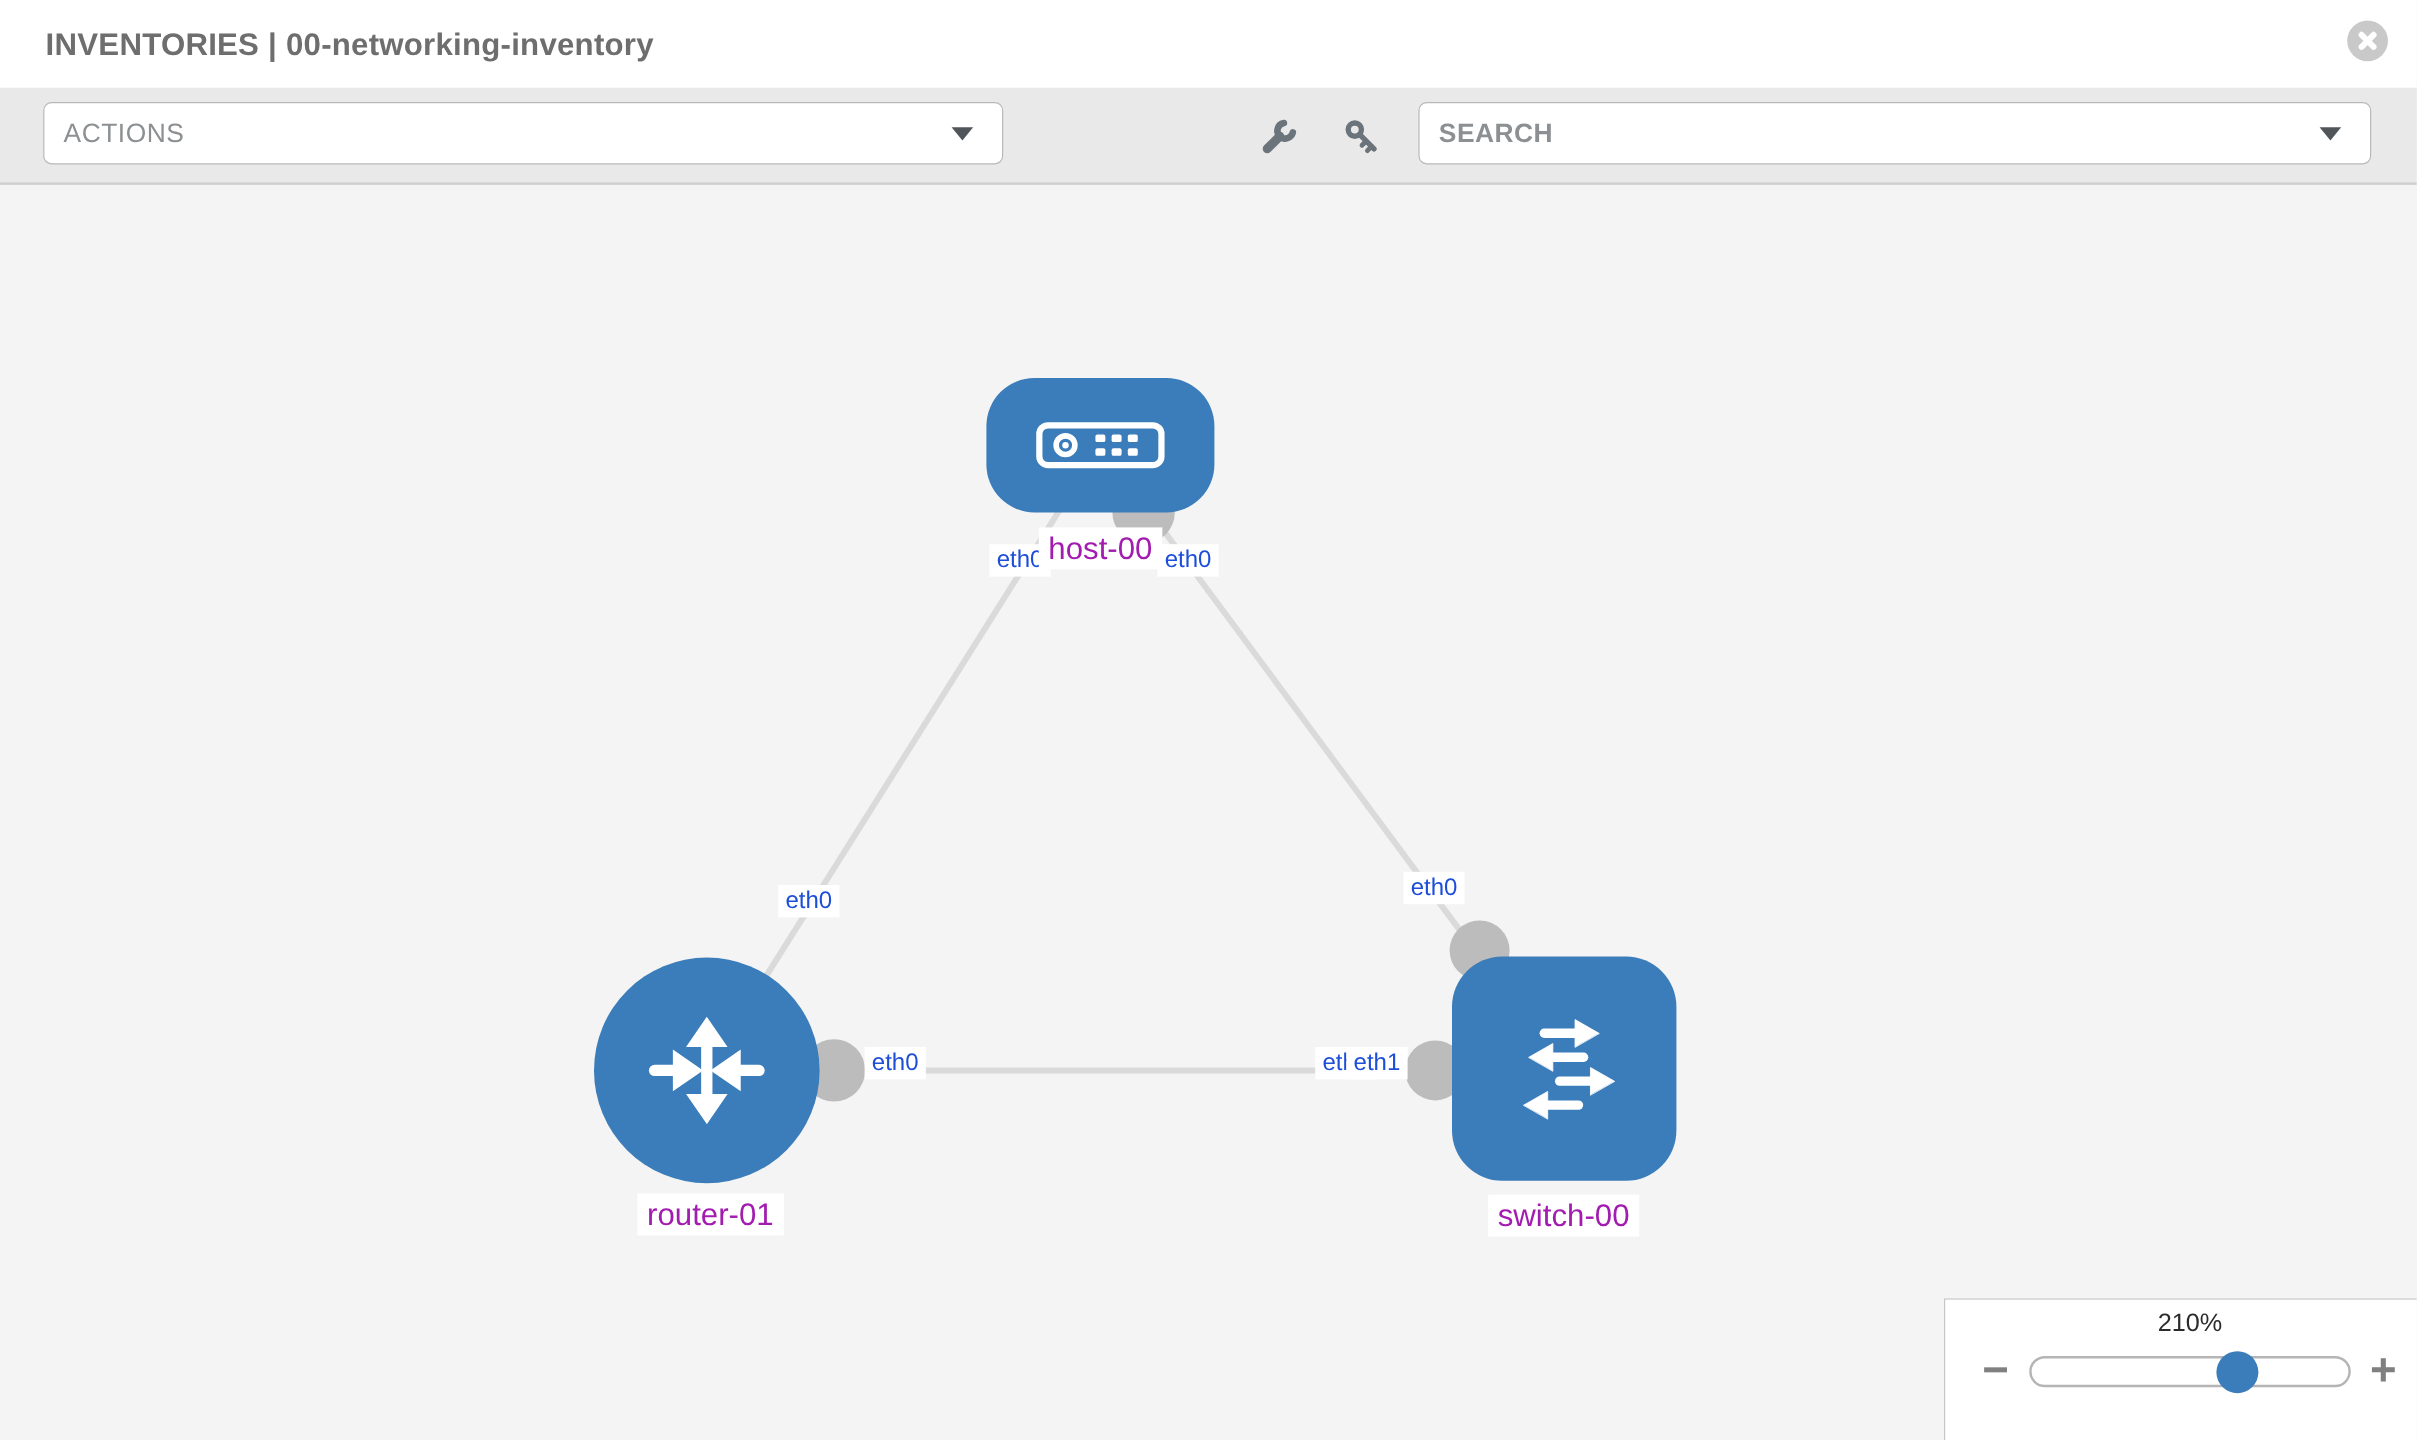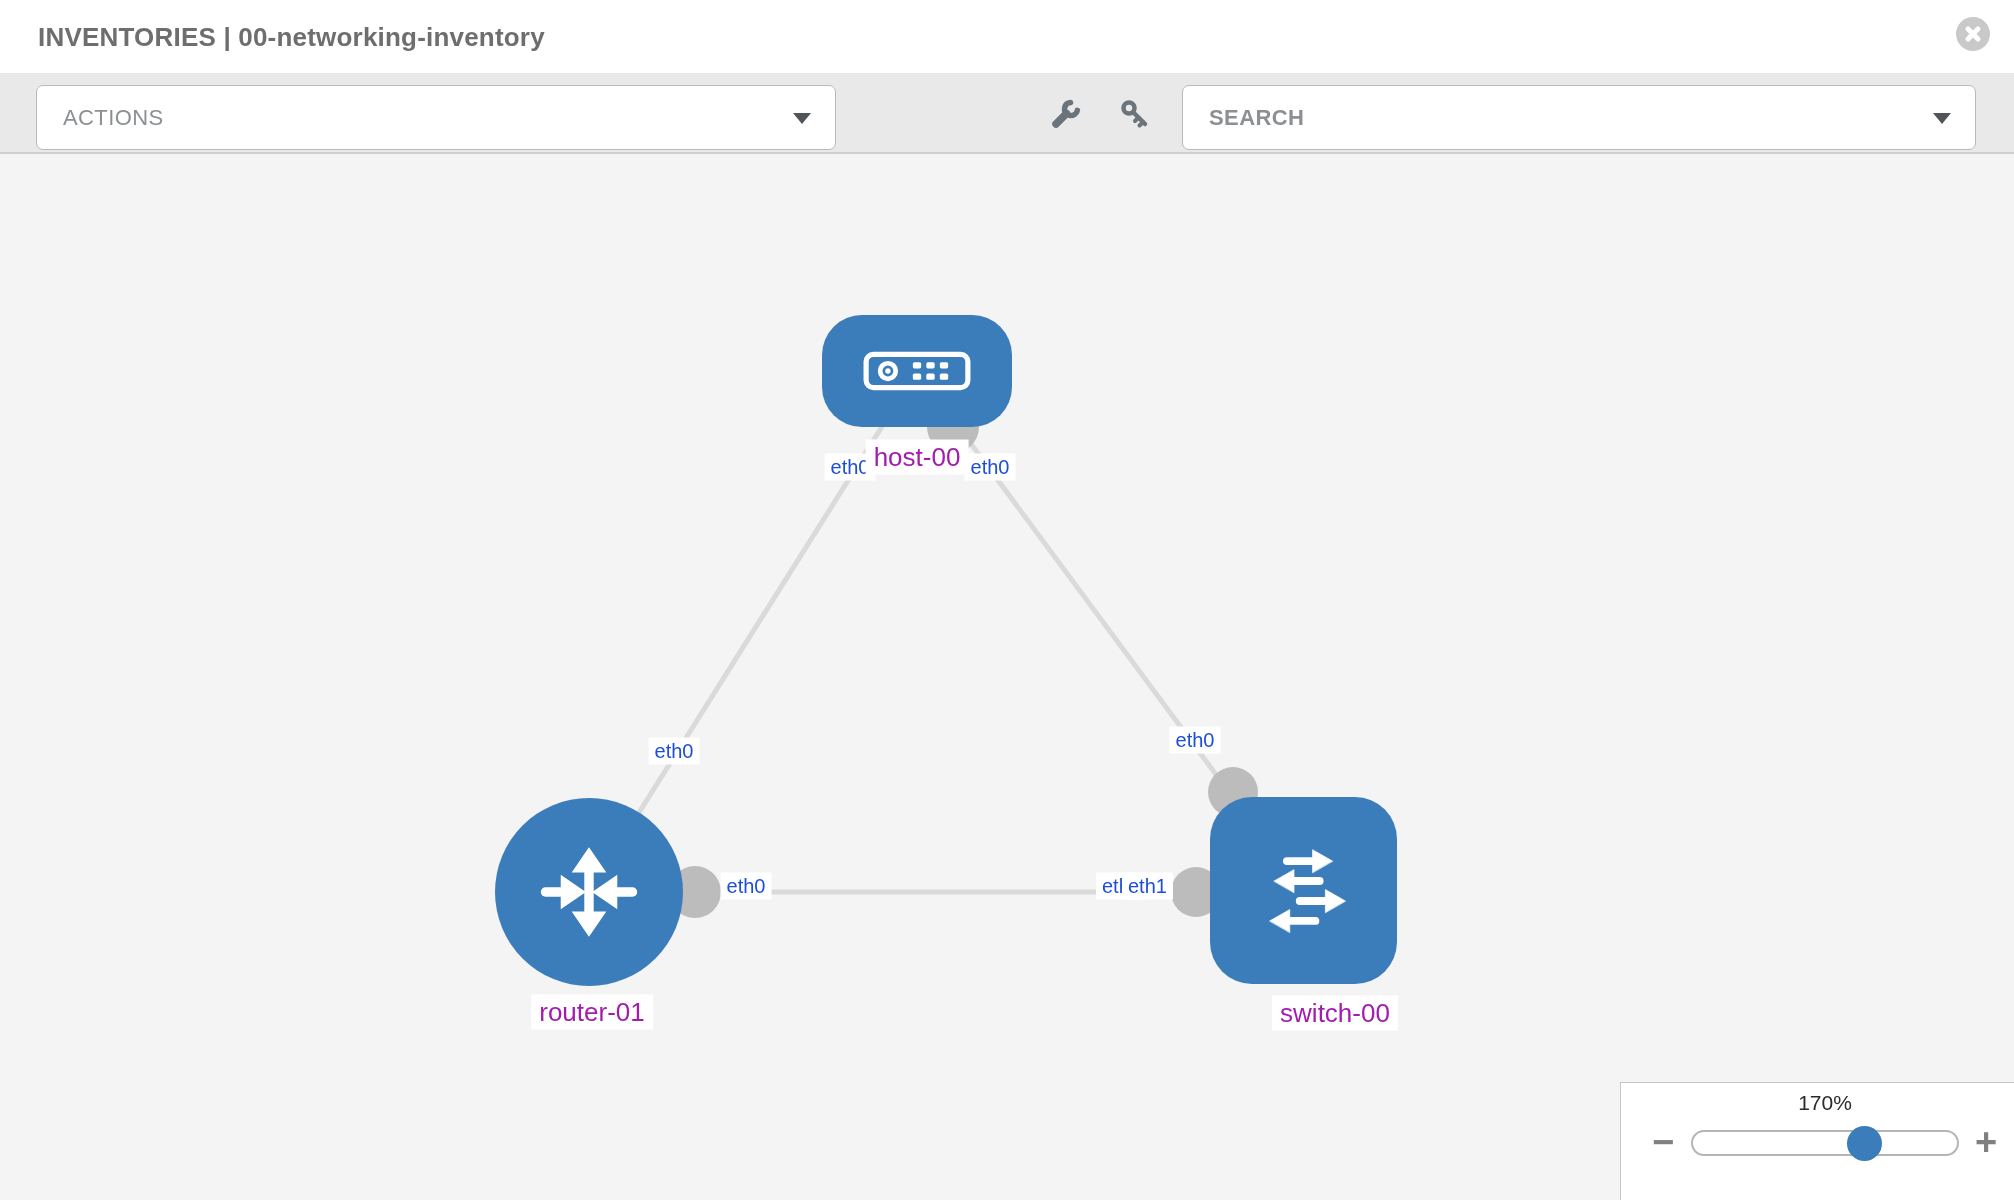--- a/index.html
+++ b/index.html
@@ -9,22 +9,22 @@
   
   .header { position:absolute; top:0; left:0; width:2014px; height:73px; background:#ffffff; z-index:20; }
   .page-title { position:absolute; left:38px; top:50%; transform:translateY(-50%);
     font-size:26px; font-weight:bold; color:#6e6e6e; letter-spacing:.2px; white-space:nowrap; }
   .close-btn { position:absolute; right:24px; top:17px; width:34px; height:34px; border-radius:50%;
     background:#c9c9c9; display:flex; align-items:center; justify-content:center; cursor:pointer; }
 
   
   .toolbar { position:absolute; top:73px; left:0; width:2014px; height:81px; background:#e9e9e9;
     border-bottom:2px solid #cfcfcf; z-index:19; }
-  .dropdown { position:absolute; top:12px; height:65px; background:#ffffff; border:1px solid #b9b9b9;
-    border-radius:7px; display:flex; align-items:center; padding:0 26px; color:#8d9092; font-size:22px;
+  .dropdown { position:absolute; top:12px; height:52px; background:#ffffff; border:1px solid #b9b9b9;
+    border-radius:7px; display:flex; align-items:center; padding:0 16px; color:#8d9092; font-size:22px;
     letter-spacing:.4px; cursor:pointer; }
   .dd-actions { left:36px; width:800px; }
   .dd-search { left:1182px; width:794px;font-weight:bold; }
   .caret { position:absolute; right:24px; top:50%; margin-top:-5px; width:0; height:0;
     border-left:9px solid transparent; border-right:9px solid transparent; border-top:11px solid #50555a; }
   .tool-icon { position:absolute; top:24px; width:36px; height:36px; cursor:pointer; }
   .tool-wrench { left:1048px; }
   .tool-key { left:1117px; }
 
   
@@ -36,21 +36,21 @@
   .node-router { left:495px; top:644px; width:188px; height:188px; border-radius:50%; }
   .node-switch { left:1210px; top:643px; width:187px; height:187px; border-radius:42px; }
 
   .n-label { position:absolute; transform:translate(-50%,-50%); background:#ffffff; color:#a21caf;
     font-size:26px; padding:2px 8px; white-space:nowrap; z-index:6; }
   .if-label { position:absolute; transform:translate(-50%,-50%); background:#ffffff; color:#1d4ed8;
     font-size:20px; padding:2px 6px; white-space:nowrap; z-index:4; }
   .if-edge { transform:translateY(-50%); }  
   .lbl-host   { left:917px; top:303px; }
   .lbl-router { left:592px; top:858px; }
-  .lbl-switch { left:1303px; top:859px;margin-left:32px; }
+  .lbl-switch { left:1303px; top:859px; }
   .if-a { left:850px;  top:313px; z-index:5; }
   .if-b { left:674px;  top:597px; }
   .if-c { left:990px;  top:313px; }
   .if-d { left:1195px; top:586px; }
   .if-e { left:746px;  top:732px; }
   .if-f-back  { left:1096px; top:732px; z-index:2; }
   .if-f-front { left:1122px; top:732px; z-index:3; }
 
   
   .zoom-panel { position:absolute; left:1620px; top:928px; width:420px; height:150px;
@@ -169,20 +169,20 @@
 
   <div class="if-label if-a">eth0</div>
   <div class="if-label if-b">eth0</div>
   <div class="if-label if-c">eth0</div>
   <div class="if-label if-d">eth0</div>
   <div class="if-label if-e">eth0</div>
   <div class="if-label if-edge if-f-back">eth1</div>
   <div class="if-label if-edge if-f-front">eth1</div>
 
   <div class="zoom-panel">
-    <div class="zoom-value">170%</div>
+    <div class="zoom-value">210%</div>
     <div class="zoom-btn zoom-minus">−</div>
     <div class="slider-track"></div>
     <div class="slider-thumb"></div>
     <div class="zoom-btn zoom-plus">+</div>
   </div>
 
 </div>
 
 </body></html>

